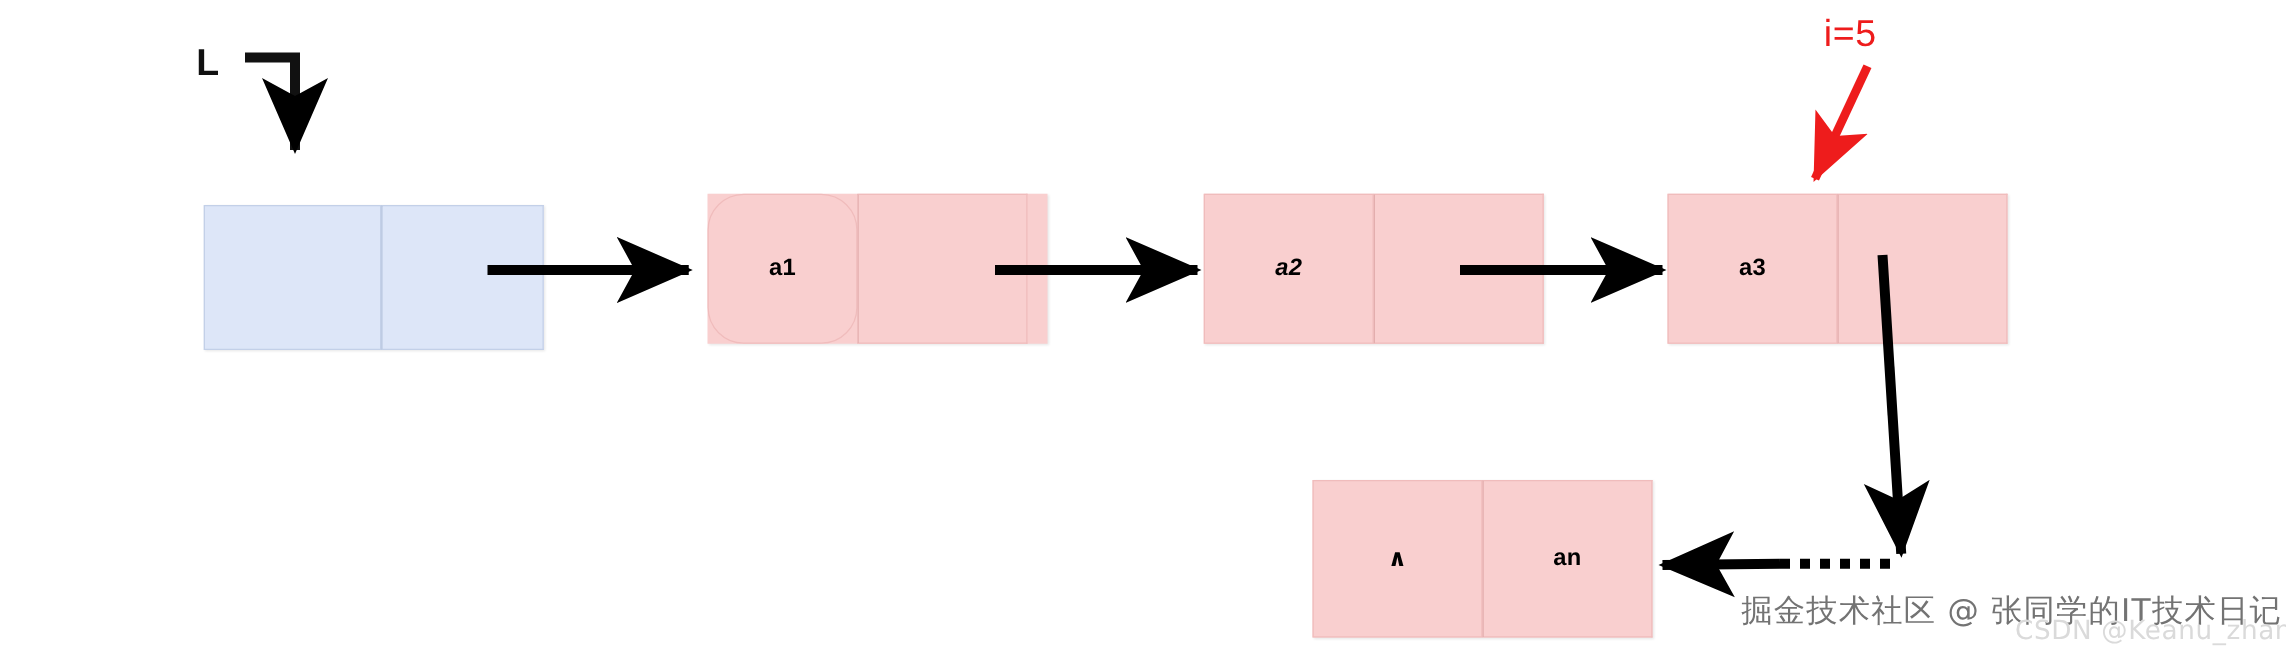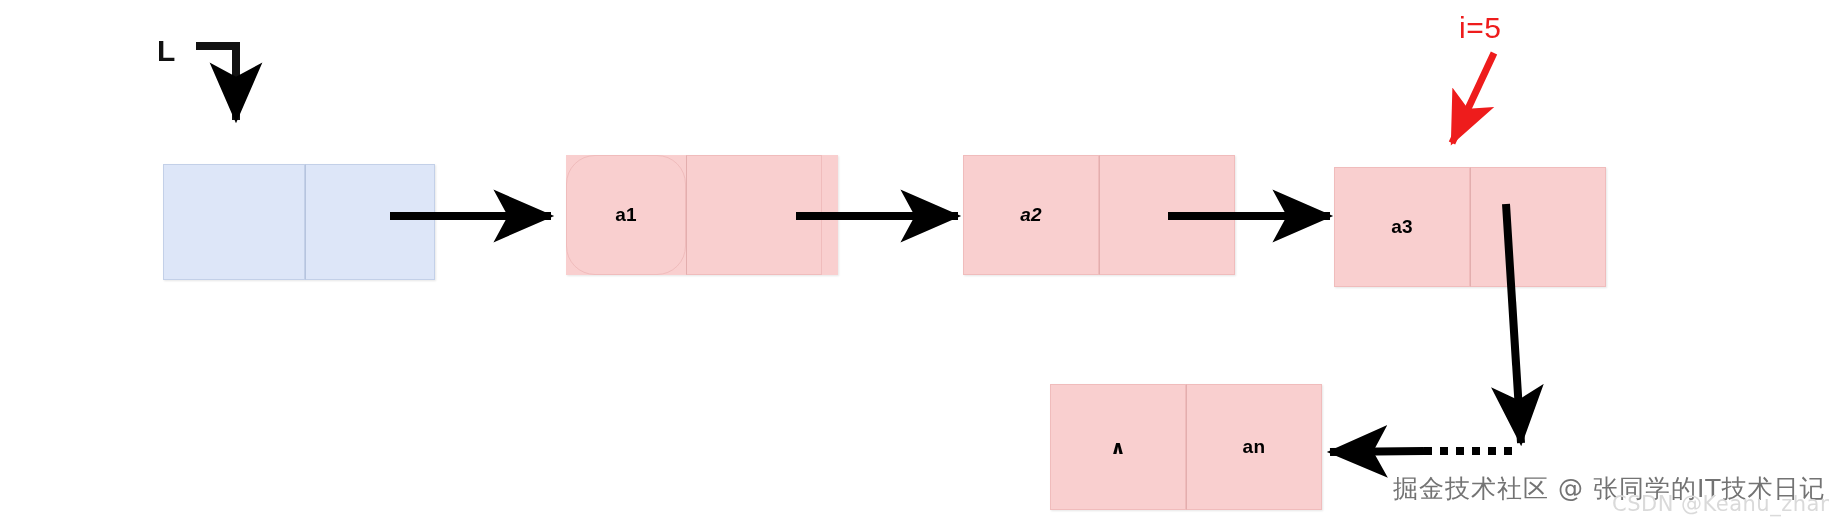--- a/index.html
+++ b/index.html
@@ -100,21 +100,21 @@
   <div class="node data" style="left:566px; top:155px; width:272px; height:120px;">
     <div class="cell" style="width:120px;border-radius:29px;">a1</div>
     <div class="cell" style="width:136px;"></div>
   </div>
 
   <div class="node data" style="left:963px; top:155px; width:272px; height:120px;">
     <div class="cell" style="width:136px;font-style:italic;">a2</div>
     <div class="cell" style="width:136px;"></div>
   </div>
 
-  <div class="node data" style="left:1334px; top:155px; width:272px; height:120px;margin-top:12px;">
+  <div class="node data" style="left:1334px; top:155px; width:272px; height:120px;">
     <div class="cell" style="width:136px;">a3</div>
     <div class="cell" style="width:136px;"></div>
   </div>
 
   <div class="node data" style="left:1050px; top:384px; width:272px; height:126px;">
     <div class="cell" style="width:136px;">∧</div>
     <div class="cell" style="width:136px;">an</div>
   </div>
 
   <div class="annot-red" style="left:1459px; top:13px;">i=5</div>

